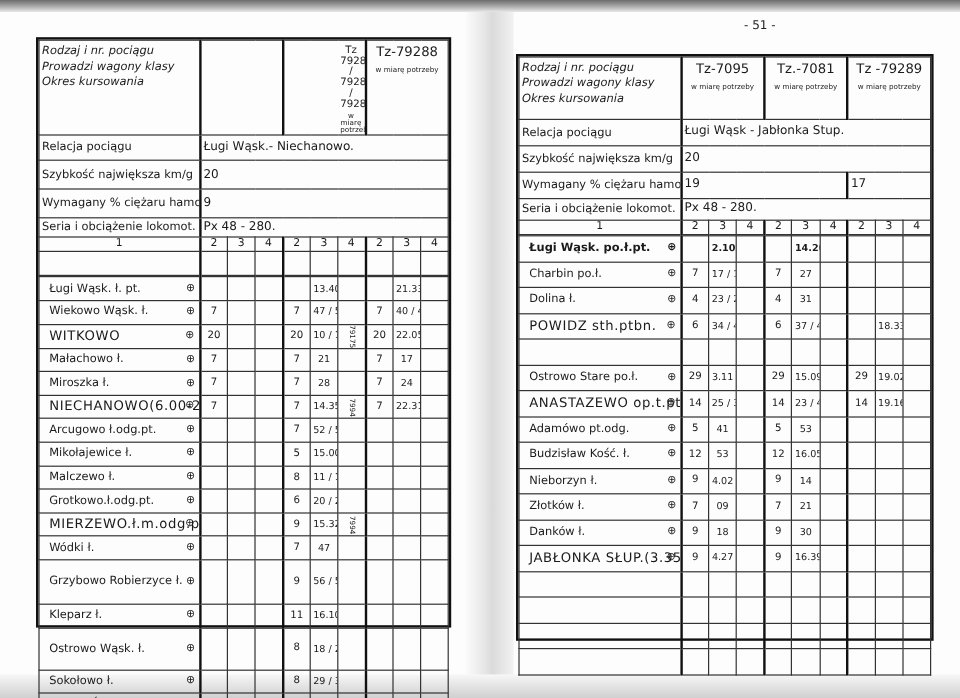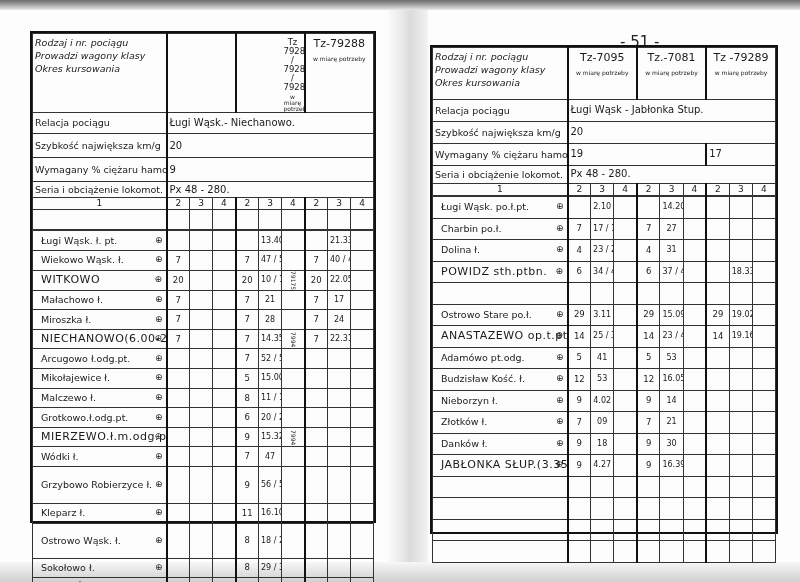--- a/index.html
+++ b/index.html
@@ -9,21 +9,21 @@
     font-family: "DejaVu Sans", sans-serif;
     color: #1a1a1a;
     position: relative;
   }
   .scan-top { position: absolute; left: 0; top: 0; width: 800px; height: 10px;
     background: linear-gradient(#6d6d6d, #9a9a9a 40%, #e8e8e8); }
   .gutter { position: absolute; left: 388px; top: 10px; width: 40px; height: 560px;
     background: linear-gradient(90deg, #fbfbfb, #e6e6e6 40%, #dadada 55%, #f2f2f2); }
   .scan-bottom { position: absolute; left: 0; top: 562px; width: 800px; height: 20px;
     background: linear-gradient(#f7f7f7, #cfcfcf); }
-  .page-num { position: absolute; left: 620px; top: 33px; font-size: 15px; color: #222; }
+  .page-num { position: absolute; left: 620px; top: 16px; font-size: 10px; color: #222; }
 
   .sheet { position: absolute; border: 2px solid #111; background: transparent; }
   table { border-collapse: collapse; width: 100%; table-layout: fixed; }
   td { border: 1px solid #333; padding: 0 2px; font-size: 9px; line-height: 1.05;
        vertical-align: middle; overflow: hidden; white-space: nowrap; }
   .lbl { font-size: 9.5px; }
   .hdrlabel { font-style: italic; font-size: 9.5px; line-height: 1.35; padding-top: 3px; vertical-align: top; }
   .train { text-align: center; font-size: 11px; vertical-align: top; padding-top: 4px; }
   .train small { display: block; font-size: 6px; margin-top: 6px; }
   .span { text-align: left; font-size: 10px; }
@@ -413,21 +413,21 @@
         <col>
         <col>
         <col>
         <col>
         <col>
         <col>
         <col>
         <col>
     </colgroup>
     <tbody>
-        <tr style="height: 21.5px;">
+        <tr style="height: 21.5px; font-weight: bold;">
           <td class="stn thick-r"><span>Ługi Wąsk. po.ł.pt.</span><span class="sym">⊕</span></td>
           <td class="num"></td>
           <td class="time">2.10</td>
           <td class="rot thick-r"></td>
           <td class="num"></td>
           <td class="time">14.20</td>
           <td class="rot thick-r"></td>
           <td class="num"></td>
           <td class="time"></td>
           <td class="rot"></td>

